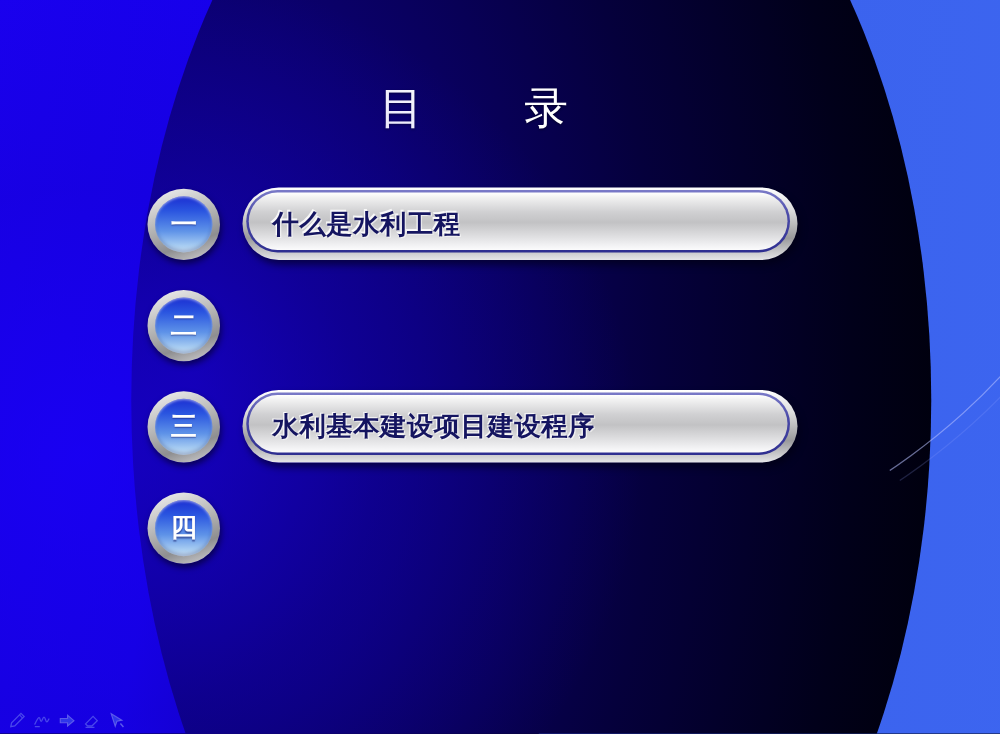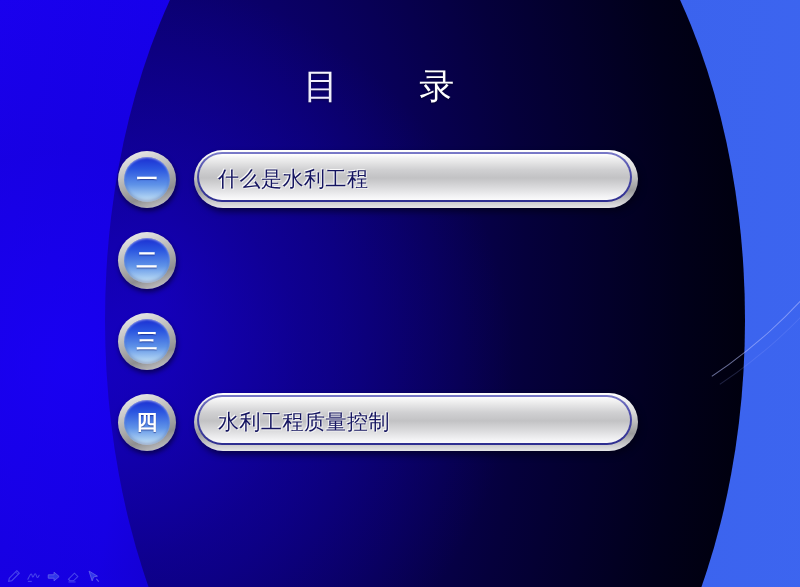--- a/index.html
+++ b/index.html
@@ -170,21 +170,21 @@
         #dcdcde 74%,
         #f2f2f4 92%,
         #fbfbfc 100%);
   }
   .pill-label {
     position:absolute;
     left:24px; top:0; right:14px; bottom:0;
     display:flex; align-items:center;
     font-family:"DejaVu Sans", sans-serif;
     font-size:21px;
-    font-weight:400;
+    font-weight:700;
     color:#151560;
     letter-spacing:0.5px;
     white-space:nowrap;
     text-shadow: -1px -1px 0 rgba(255,255,255,0.85),
                   1px  1px 0 rgba(255,255,255,0.55),
                   0 0 2px rgba(255,255,255,0.6);
     z-index:4;
   }
 
   
@@ -236,33 +236,33 @@
         </div>
       </div>
     </div>
 
     <div class="row">
       <div class="badge">
         <div class="badge-inner">
           <span>三</span>
         </div>
       </div>
-    </div>
-
-    <div class="row">
-      <div class="badge">
-        <div class="badge-inner">
-          <span>四</span>
-        </div>
-      </div>
       <div class="pill-wrap">
         <div class="pill-rim"></div>
         <div class="pill-ring"></div>
         <div class="pill-face"></div>
-        <div class="pill-label">水利工程质量控制</div>
+        <div class="pill-label">水利基本建设项目建设程序</div>
+      </div>
+    </div>
+
+    <div class="row">
+      <div class="badge">
+        <div class="badge-inner">
+          <span>四</span>
+        </div>
       </div>
     </div>
 
   </div>
 
   <div id="ink-toolbar">
 
     <svg class="ink" viewBox="0 0 16 16">
       <path d="M11.5 1.8l2.7 2.7-8 8-3.4.7.7-3.4z" fill="none" stroke="#7b8bff" stroke-width="1.1"></path>
       <path d="M10.2 3.1l2.7 2.7" fill="none" stroke="#7b8bff" stroke-width="1"></path>

